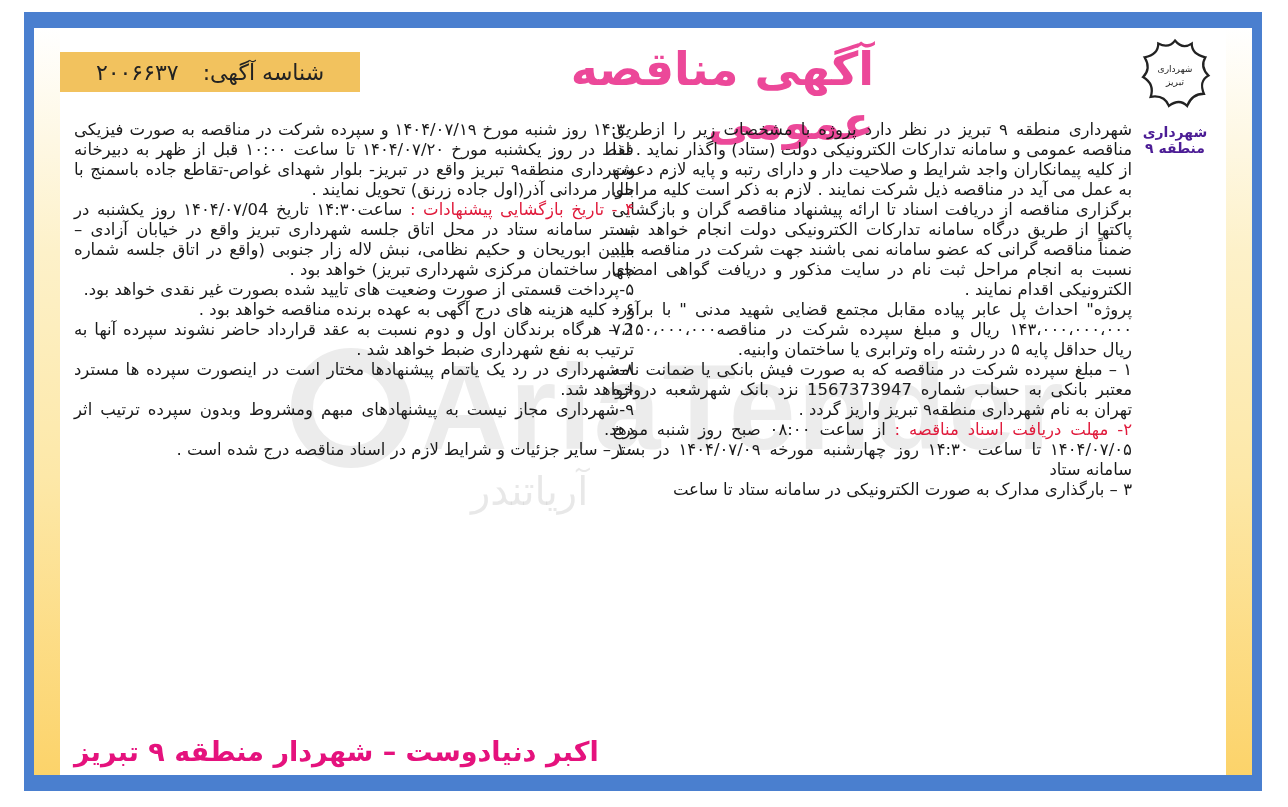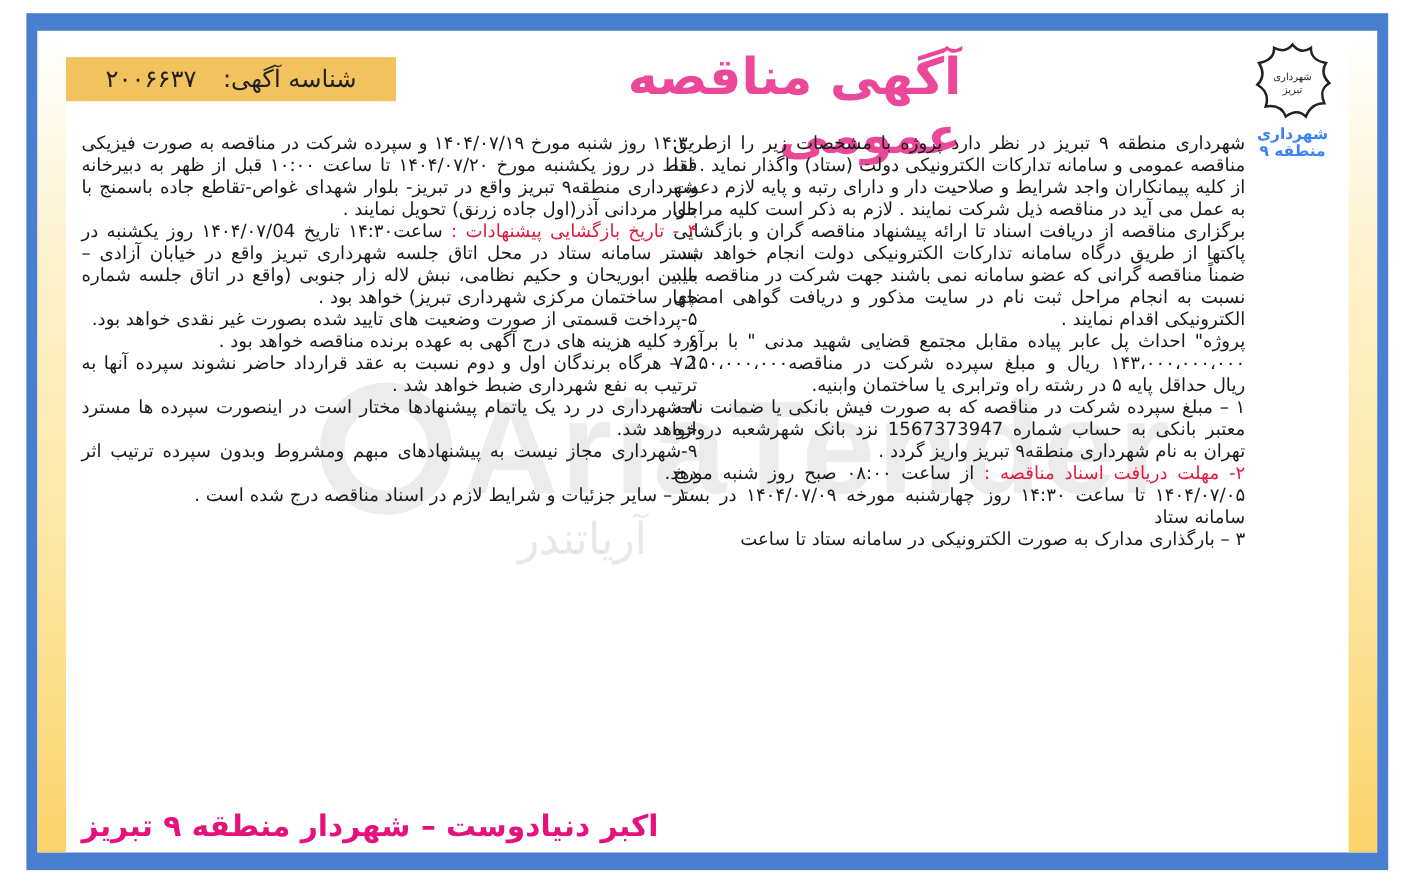--- a/index.html
+++ b/index.html
@@ -23,21 +23,21 @@
   .wm-sub { position: absolute; left: 200px; top: 140px; font-size: 40px; color: rgba(150,150,150,0.22);
             direction: rtl; letter-spacing: 16px; }
 
   .ad-id { position: absolute; left: 26px; top: 24px; width: 300px; height: 40px;
            background: #f2c25e; display: flex; align-items: center; justify-content: center;
            direction: rtl; font-size: 22px; color: #222; }
   .title { position: absolute; left: 380px; top: 14px; width: 460px; text-align: right;
            direction: rtl; font-size: 46px; font-weight: bold; color: #ec4899; }
   .logo { position: absolute; right: 22px; top: 8px; width: 110px; text-align: center; }
   .logo svg { display: block; margin: 0 auto; }
-  .logo-caption { font-size: 14px; font-weight: bold; direction: rtl; margin-top: 2px; color: #3b82f6; }
+  .logo-caption { font-size: 14px; font-weight: bold; direction: rtl; margin-top: 12px; color: #4c1d95; }
 
   .col { position: absolute; direction: rtl; text-align: justify; font-size: 16.5px; line-height: 20px; }
   .col-right { right: 120px; top: 92px; width: 520px; }
   .col-left { left: 40px; top: 92px; width: 560px; }
   .col p { margin: 0; }
   .hl { color: #e01b3c; font-weight: normal; }
   .signature { position: absolute; left: 40px; bottom: 8px; direction: rtl; font-size: 27px;
                font-weight: bold; color: #e5127d; }
 </style>
 </head>

